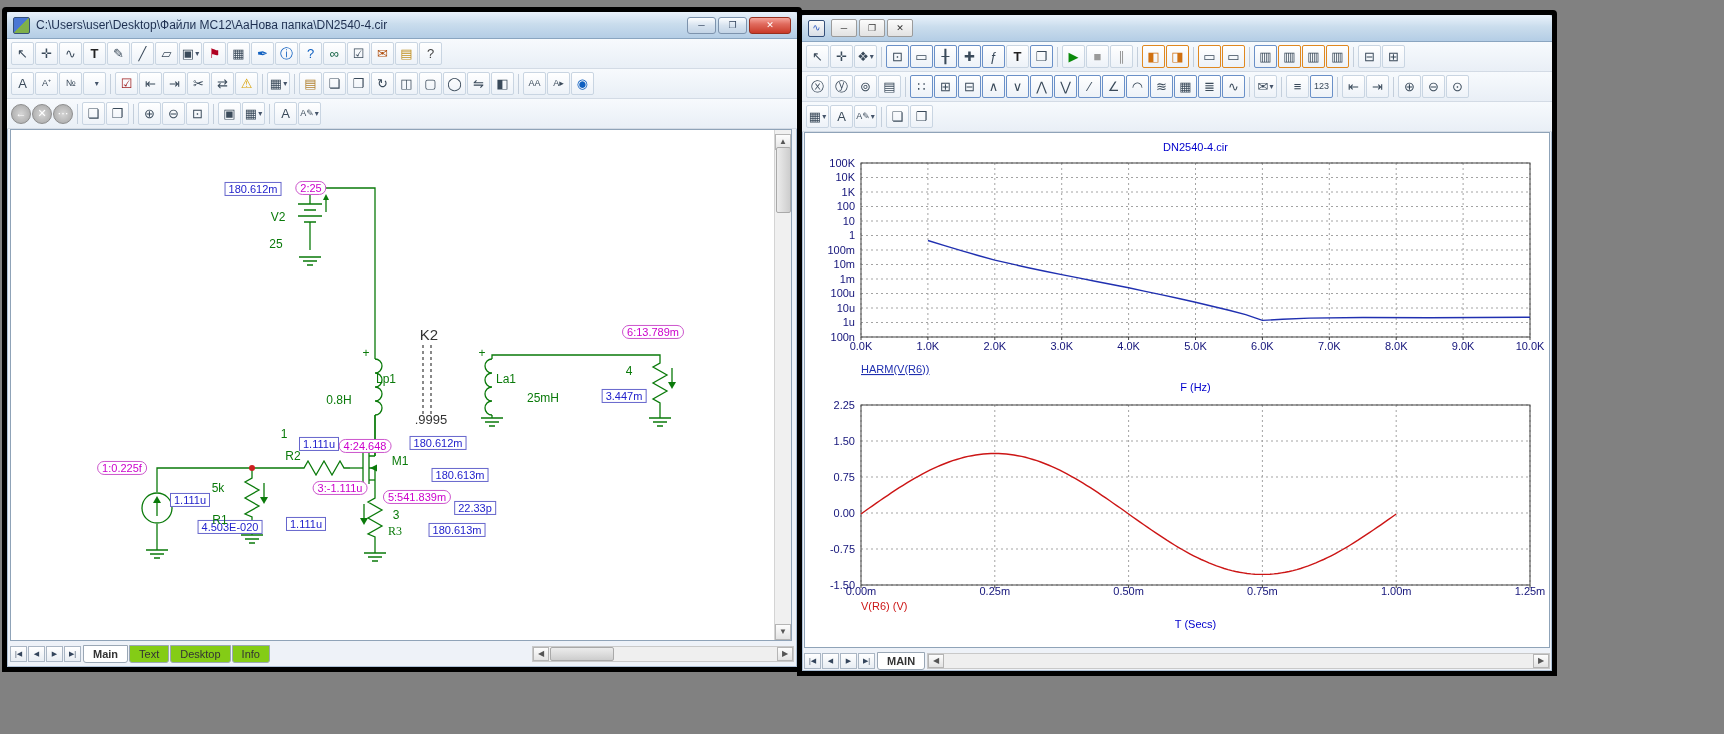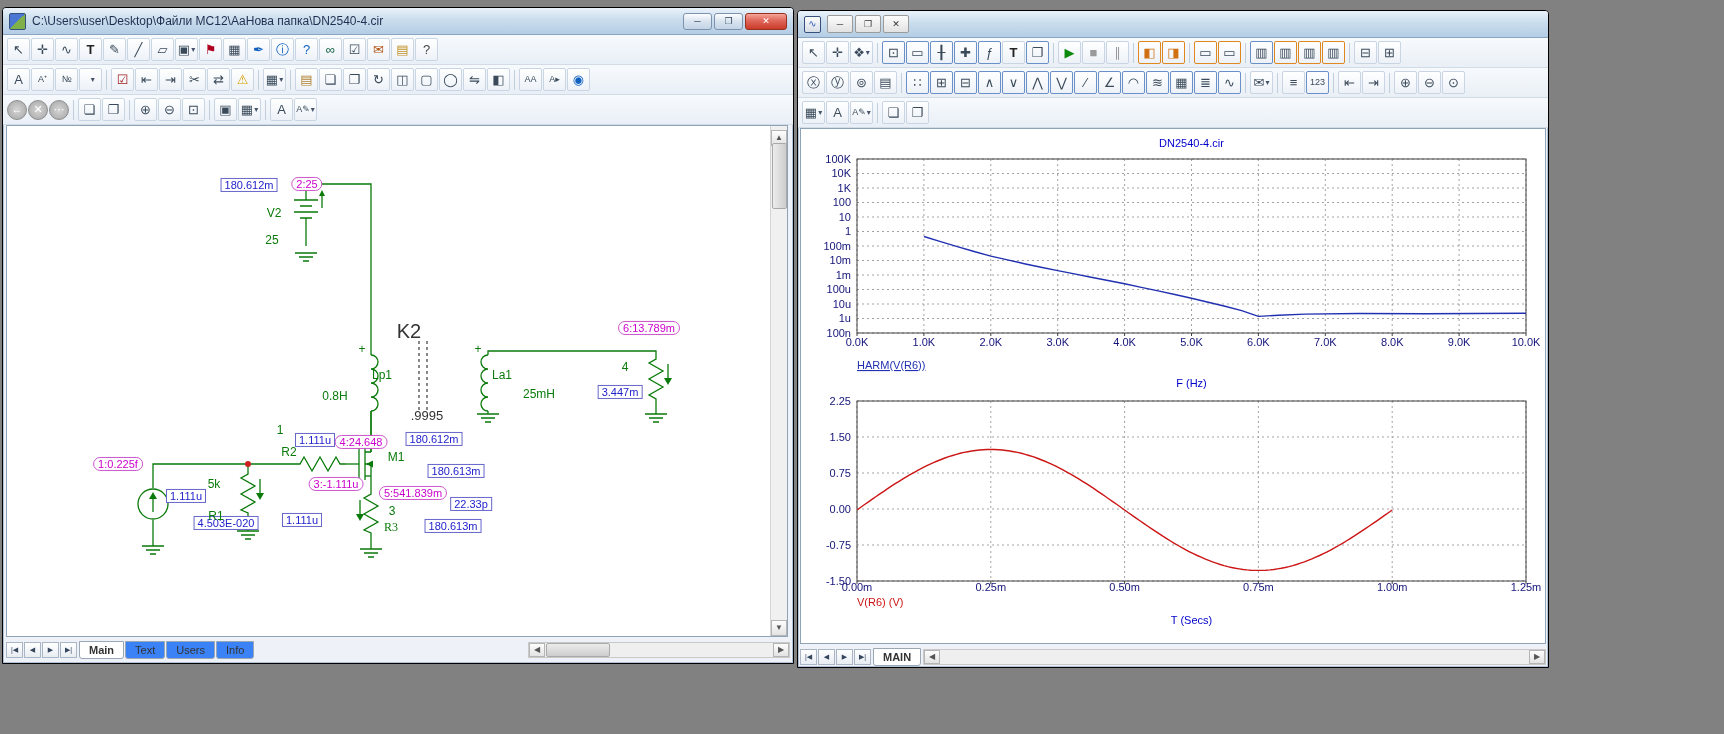--- a/index.html
+++ b/index.html
@@ -1,17 +1,17 @@
 <!DOCTYPE html>
 <html><head>
 <meta charset="utf-8">
 <style>
   html,body{margin:0;padding:0}
   body{width:1724px;height:734px;background:#818181;font-family:"Liberation Sans",sans-serif;overflow:hidden;position:relative;-webkit-font-smoothing:antialiased}
-  .window{position:absolute;background:#eef2f8;border:1px solid #000000;border-radius:4px 4px 0 0;box-shadow:0 0 0 1px #aec1d6 inset}
+  .window{position:absolute;background:#eef2f8;border:5px solid #000000;border-radius:4px 4px 0 0;box-shadow:0 0 0 1px #aec1d6 inset}
   .titlebar{height:26px;display:flex;align-items:center;gap:6px;padding:0 6px;background:linear-gradient(#eaf2fb,#cadded 45%,#b4cde5);border-bottom:1px solid #8aa5c0;border-radius:3px 3px 0 0}
   .titlebar .title{font-size:12px;color:#1e2f50;flex:1 1 auto;white-space:nowrap;overflow:hidden}
   .window.inactive .title{color:#8a9099}
   .app-icon{width:15px;height:15px;border:1px solid #35507a;border-radius:2px;background:linear-gradient(135deg,#4a77d4 50%,#7fb04a 50%);flex:0 0 auto}
   .app-icon.gray{background:linear-gradient(#fcfcfc,#d8dee6);color:#2a57c0;font-size:10px;line-height:14px;text-align:center}
   .win-buttons{display:flex;gap:2px;flex:0 0 auto}
   .win-btn{width:29px;height:17px;border:1px solid #7d93ad;border-radius:3px;background:linear-gradient(#fdfeff,#d7e3ef 50%,#c3d4e6);font-size:9px;line-height:15px;text-align:center;color:#30415a;padding:0;cursor:default}
   .win-btn.close{background:linear-gradient(#f5a59b,#e06b5e 40%,#c93a28);color:#fff;border-color:#97301f;width:42px}
   .window.inactive .win-btn{width:26px;height:18px;background:linear-gradient(#fcfcfc,#e2e2e2);border-color:#9b9b9b;color:#333;border-radius:2px}
   .toolbar{display:flex;align-items:center;gap:1px;padding:2px 4px;background:linear-gradient(#f7fafd,#e9eff6);border-bottom:1px solid #d3dbe5;height:30px;box-sizing:border-box}
@@ -35,21 +35,21 @@
   .value-label{color:#2222cc;border:1px solid #6666cc;background:#fff;font-size:11px;padding:0 3px}
   .comp-label{color:#0a7a0a;font-size:12px}
   .plain-label{color:#333;font-size:13px}
   
   .vscroll{position:absolute;top:0;right:0;width:16px;height:100%;background:#f0f0f0;border-left:1px solid #d4d4d4}
   .scroll-btn{width:16px;height:16px;font-size:8px;color:#555;background:linear-gradient(#fdfdfd,#e3e3e3);border:1px solid #b5b5b5;box-sizing:border-box;text-align:center;line-height:14px;padding:0}
   .vscroll .bottom{position:absolute;bottom:0;left:0}
   .vthumb{position:absolute;left:1px;top:17px;width:13px;height:64px;background:linear-gradient(90deg,#ececec,#cdcdcd);border:1px solid #a9a9a9;border-radius:2px}
   .bottombar{position:absolute;left:3px;right:3px;display:flex;align-items:center;gap:2px;height:20px}
   .nav-btn{width:17px;height:16px;font-size:7px;border:1px solid #aab6c4;background:linear-gradient(#fff,#e8edf3);padding:0;color:#34455c}
-  .tab{height:16px;padding:0 9px;font-size:11px;color:#333;border:1px solid #9aa7b5;background:#3b82f6;display:flex;align-items:center;border-radius:0 0 3px 3px;cursor:default}
+  .tab{height:16px;padding:0 9px;font-size:11px;color:#333;border:1px solid #9aa7b5;background:#84cc16;display:flex;align-items:center;border-radius:0 0 3px 3px;cursor:default}
   .tab.active{background:#fff;font-weight:bold}
   .hscroll{display:flex;align-items:center;height:16px;background:#efefef;border:1px solid #c9c9c9;box-sizing:border-box}
   .hthumb{height:12px;background:linear-gradient(#ececec,#cdcdcd);border:1px solid #a9a9a9;border-radius:2px;margin:0 1px}
   
   .chart-area{position:absolute;left:2px;top:117px;width:746px;height:516px;background:#fff;border:1px solid #8fa3b8;box-sizing:border-box}
   text.tick-label{font-size:11px;fill:#14147a}
   text.chart-title{font-size:11px;fill:#0000cc}
   text.xlabel{font-size:11px;fill:#0000cc}
   text.legend{font-size:11px}
   line.grid{stroke:#a3a3a3;stroke-dasharray:2,3;stroke-width:1}
@@ -370,21 +370,21 @@
             <span class="sch-label comp-label" style="left: 278px; top: 315px;">R2</span>
             <span class="sch-label comp-label" style="left: 385px; top: 320px;">M1</span>
             <span class="sch-label comp-label" style="left: 203px; top: 347px;">5k</span>
             <span class="sch-label comp-label" style="left: 205px; top: 379px;">R1</span>
             <span class="sch-label comp-label" style="left: 381px; top: 374px;">3</span>
             <span class="sch-label comp-label" style="left: 380px; top: 390px; font-family: Liberation Serif, serif;">R3</span>
             <span class="sch-label comp-label" style="left: 351px; top: 212px;">+</span>
             <span class="sch-label comp-label" style="left: 467px; top: 212px;">+</span>
           </div>
         <div>
-            <span class="sch-label plain-label" style="left: 398px; top: 193px; font-size: 20px;">K2</span>
+            <span class="sch-label plain-label" style="left: 414px; top: 193px; font-size: 15px;">K2</span>
             <span class="sch-label plain-label" style="left: 416px; top: 278px; font-size: 13px;">.9995</span>
           </div>
       </div>
     </div>
     <div class="vscroll">
       <button class="scroll-btn">▲</button>
       <div class="vthumb"></div>
       <button class="scroll-btn bottom">▼</button>
     </div>
   </div>
@@ -392,21 +392,21 @@
   <div class="bottombar" style="top:632px;">
     <span style="display:flex;gap:1px;">
         <button class="nav-btn">|◀</button>
         <button class="nav-btn">◀</button>
         <button class="nav-btn">▶</button>
         <button class="nav-btn">▶|</button>
       </span>
     <span style="display:flex;gap:1px;">
         <div class="tab active">Main</div>
         <div class="tab">Text</div>
-        <div class="tab">Users</div>
+        <div class="tab">Desktop</div>
         <div class="tab">Info</div>
       </span>
     <div class="hscroll" style="width:262px;margin-left:auto;">
       <button class="scroll-btn" style="height:14px;line-height:12px;">◀</button>
       <div class="hthumb" style="width:62px;"></div>
       <div style="flex:1"></div>
       <button class="scroll-btn" style="height:14px;line-height:12px;">▶</button>
     </div>
   </div>
 </div>

